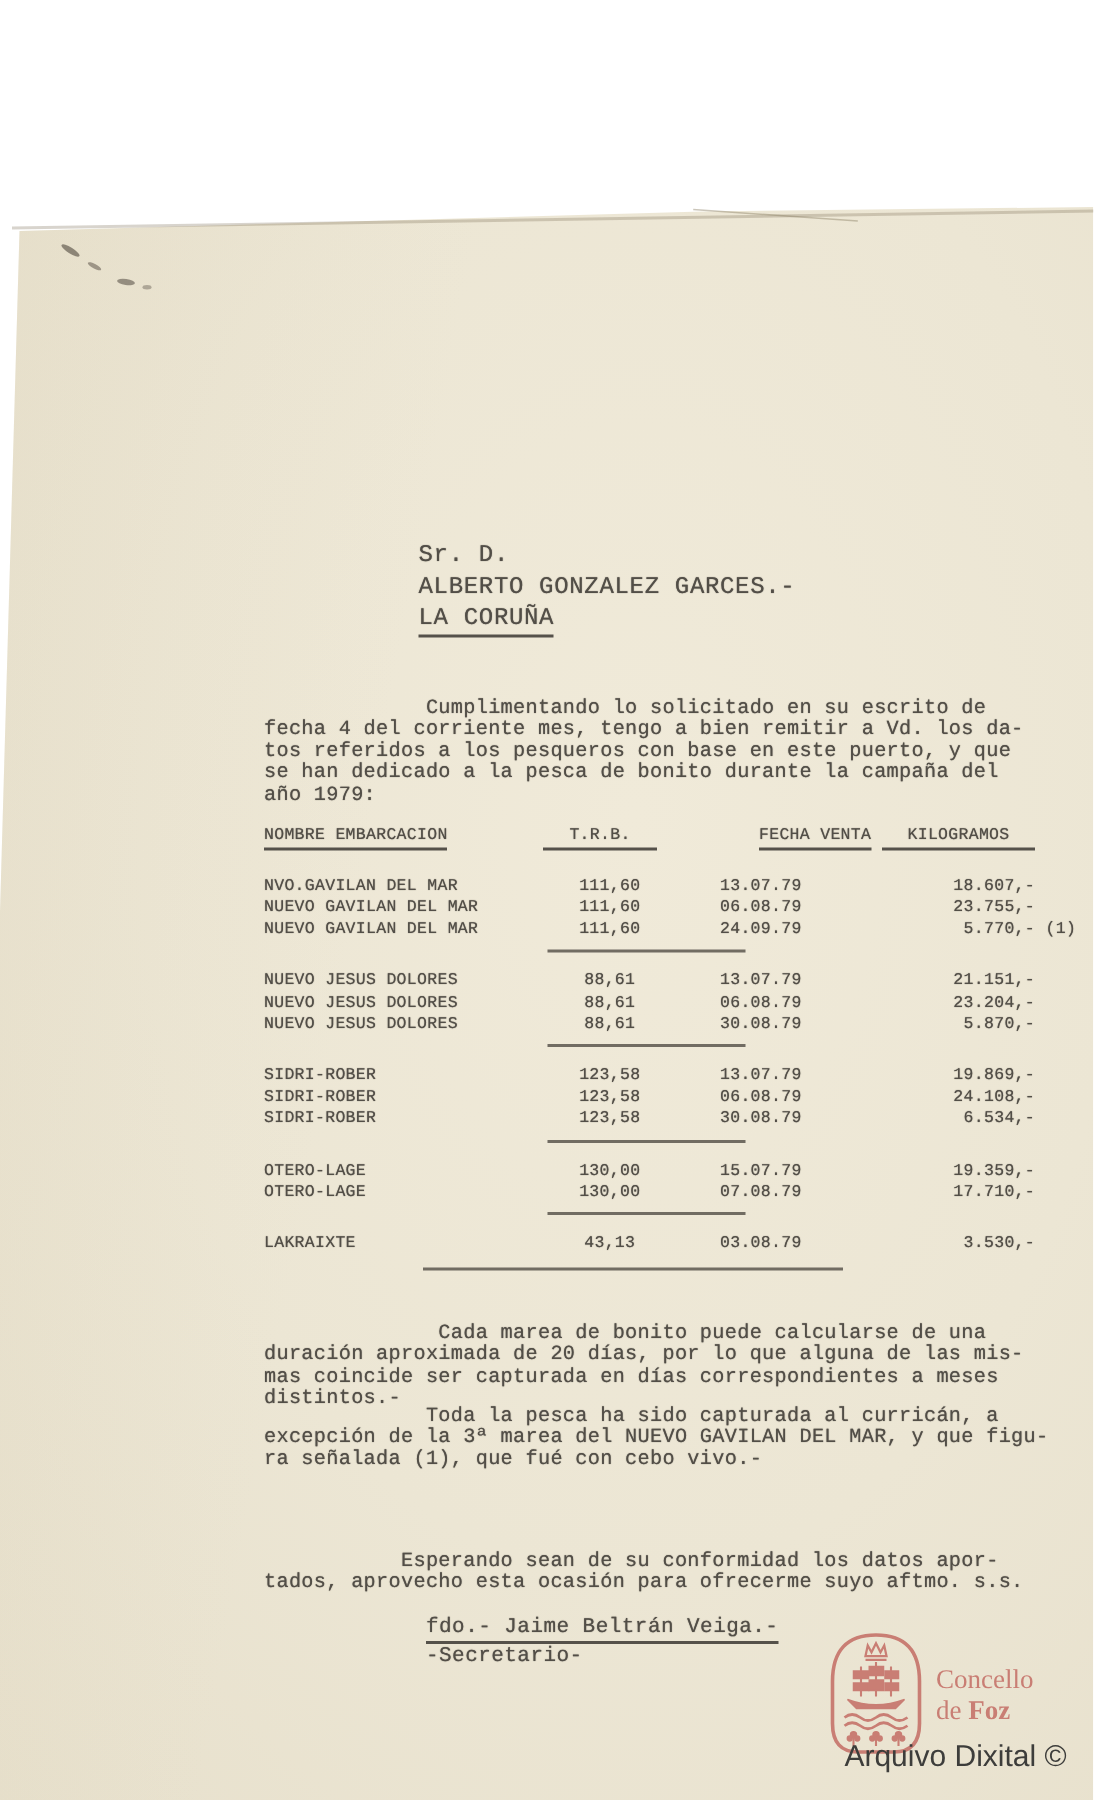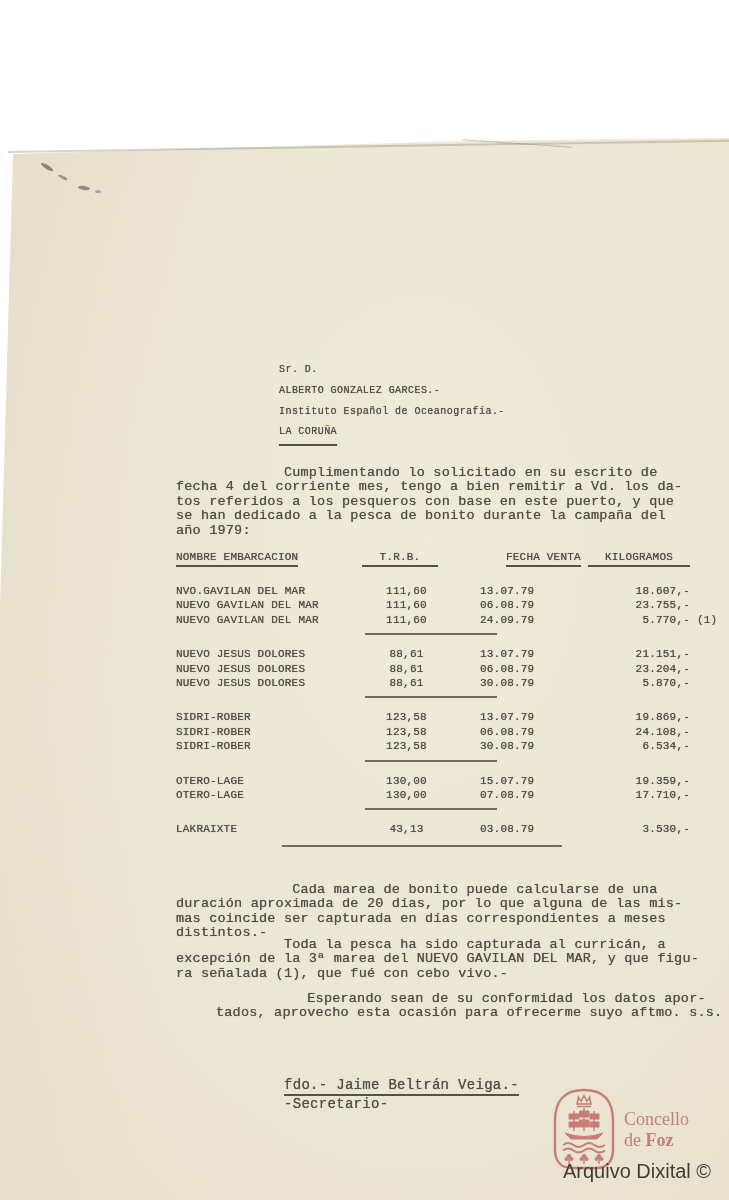--- a/index.html
+++ b/index.html
@@ -18,27 +18,27 @@
   .smudge{position:absolute;background:#423a31;border-radius:50%;}
   #smudge-a{left:40px;top:165px;width:14px;height:4px;transform:rotate(32deg);opacity:.55;}
   #smudge-b{left:58px;top:176px;width:10px;height:3px;transform:rotate(28deg);opacity:.45;}
   #smudge-c{left:78px;top:186px;width:12px;height:4px;transform:rotate(8deg);opacity:.5;}
   #smudge-d{left:95px;top:190px;width:6px;height:3px;opacity:.35;}
 
   
   .tw{color:#524e47;text-shadow:0 0 0.7px rgba(82,78,71,0.85);}
   .pre{white-space:pre;font-size:13.5px;letter-spacing:0.2px;line-height:14.4px;}
 
-  #recipient{position:absolute;left:279px;top:360px;font-size:10px;letter-spacing:0.45px;line-height:20.8px;}
+  #recipient{position:absolute;left:279px;top:360px;font-size:16px;letter-spacing:0.45px;line-height:20.8px;}
   #recipient .city{display:inline-block;border-bottom:2px solid #55514a;padding-bottom:1px;}
 
   #para-intro{position:absolute;left:176px;top:466px;}
   #para-marea{position:absolute;left:176px;top:871px;margin-top:12px;}
   #para-pesca{position:absolute;left:176px;top:938px;}
-  #para-cierre{position:absolute;left:176px;top:992px;margin-left:40px;}
+  #para-cierre{position:absolute;left:176px;top:1035px;}
 
   
   #table{position:absolute;left:176px;top:551px;width:545px;font-size:11px;letter-spacing:0.2px;}
   #thead{position:relative;height:21px;}
   #thead .th{position:absolute;top:0;border-bottom:2px solid #55514a;padding-bottom:2px;}
   #th-name{left:0;}
   #th-trb{left:186px;width:76px;text-align:center;}
   #th-fecha{left:302px;margin-left:28px;}
   #th-kg{left:412px;width:102px;text-align:center;}
   .tgroup{margin-top:12px;}
@@ -75,21 +75,20 @@
   <div id="paper-edge"></div>
   <div id="crease"></div>
   <div id="smudge-a" class="smudge"></div>
   <div id="smudge-b" class="smudge"></div>
   <div id="smudge-c" class="smudge"></div>
   <div id="smudge-d" class="smudge"></div>
 
   <div id="recipient" class="tw">
     <div>Sr. D.</div>
     <div>ALBERTO GONZALEZ GARCES.-</div>
-    <div>Instituto Español de Oceanografía.-</div>
     <div><span class="city">LA CORUÑA</span></div>
   </div>
 
   <div id="para-intro" class="tw pre">             Cumplimentando lo solicitado en su escrito de
 fecha 4 del corriente mes, tengo a bien remitir a Vd. los da-
 tos referidos a los pesqueros con base en este puerto, y que
 se han dedicado a la pesca de bonito durante la campaña del
 año 1979:</div>
 
   <div id="table" class="tw">

